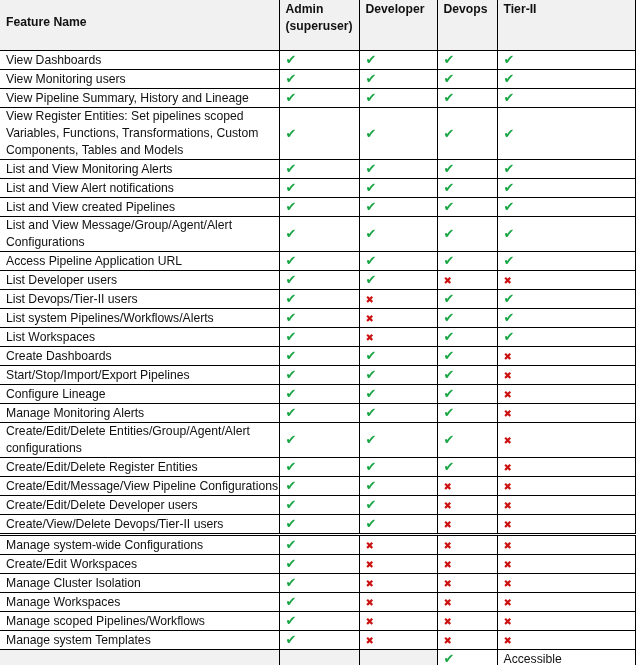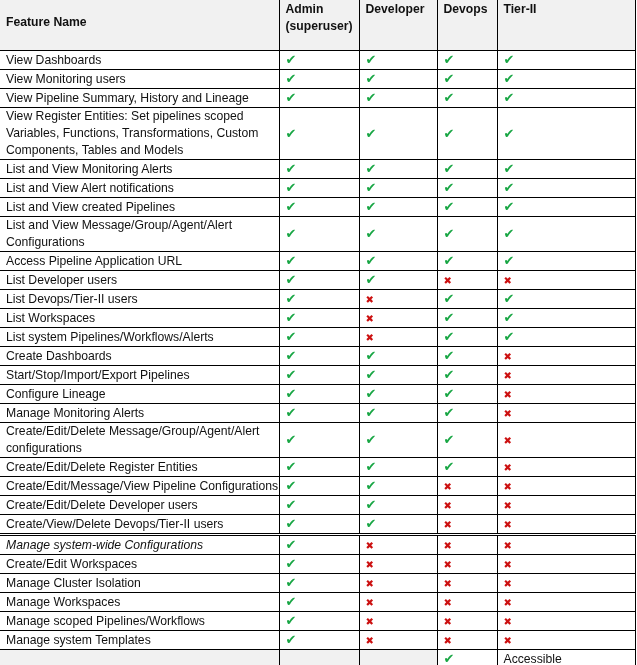--- a/index.html
+++ b/index.html
@@ -12,21 +12,21 @@
   table.perm col.c0 { width: 279px; }
   table.perm col.c1 { width: 80px; }
   table.perm col.c2 { width: 78px; }
   table.perm col.c3 { width: 60px; }
   table.perm col.c4 { width: 138px; }
   th, td { border: 1px solid #000; padding: 0 0 0 6px; vertical-align: middle; line-height: 17px; }
   th { background: #f1f1f1; font-weight: bold; text-align: left; height: 49px; vertical-align: top; padding-top: 6px; line-height: 17px; }
   th.first { vertical-align: middle; padding-top: 0; }
   td:first-child, th:first-child { border-left: none; }
   td { height: 17px; }
-  tr.sep td { border-top: 3px double #000; font-style: italic; }
+  tr.sep td { border-top: 3px double #000; }
   tr.legend td { background: #f1f1f1; }
   tr.legend td.sym { background: #ffffff; }
   tr.legend td.lbl { background: #ffffff; }
   .chk { color: #18a644; font-size: 13px; font-weight: bold; }
   .xx { color: #cc1111; font-size: 10px; font-weight: bold; }
 </style>
 </head>
 <body>
 
 <table class="perm">
@@ -118,34 +118,34 @@
         <td><span class="xx">✖</span></td>
       </tr>
       <tr>
         <td>List Devops/Tier-II users</td>
         <td><span class="chk">✔</span></td>
         <td><span class="xx">✖</span></td>
         <td><span class="chk">✔</span></td>
         <td><span class="chk">✔</span></td>
       </tr>
       <tr>
+        <td>List system Pipelines/Workflows/Alerts</td>
+        <td><span class="chk">✔</span></td>
+        <td><span class="xx">✖</span></td>
+        <td><span class="chk">✔</span></td>
+        <td><span class="chk">✔</span></td>
+      </tr>
+      <tr>
         <td>List Workspaces</td>
         <td><span class="chk">✔</span></td>
         <td><span class="xx">✖</span></td>
         <td><span class="chk">✔</span></td>
         <td><span class="chk">✔</span></td>
       </tr>
       <tr>
-        <td>List system Pipelines/Workflows/Alerts</td>
-        <td><span class="chk">✔</span></td>
-        <td><span class="xx">✖</span></td>
-        <td><span class="chk">✔</span></td>
-        <td><span class="chk">✔</span></td>
-      </tr>
-      <tr>
         <td>Create Dashboards</td>
         <td><span class="chk">✔</span></td>
         <td><span class="chk">✔</span></td>
         <td><span class="chk">✔</span></td>
         <td><span class="xx">✖</span></td>
       </tr>
       <tr>
         <td>Start/Stop/Import/Export Pipelines</td>
         <td><span class="chk">✔</span></td>
         <td><span class="chk">✔</span></td>
@@ -160,21 +160,21 @@
         <td><span class="xx">✖</span></td>
       </tr>
       <tr>
         <td>Manage Monitoring Alerts</td>
         <td><span class="chk">✔</span></td>
         <td><span class="chk">✔</span></td>
         <td><span class="chk">✔</span></td>
         <td><span class="xx">✖</span></td>
       </tr>
       <tr>
-        <td>Create/Edit/Delete Message/Group/Agent/Alert configurations</td>
+        <td>Create/Edit/Delete Entities/Group/Agent/Alert configurations</td>
         <td><span class="chk">✔</span></td>
         <td><span class="chk">✔</span></td>
         <td><span class="chk">✔</span></td>
         <td><span class="xx">✖</span></td>
       </tr>
       <tr>
         <td>Create/Edit/Delete Register Entities</td>
         <td><span class="chk">✔</span></td>
         <td><span class="chk">✔</span></td>
         <td><span class="chk">✔</span></td>

